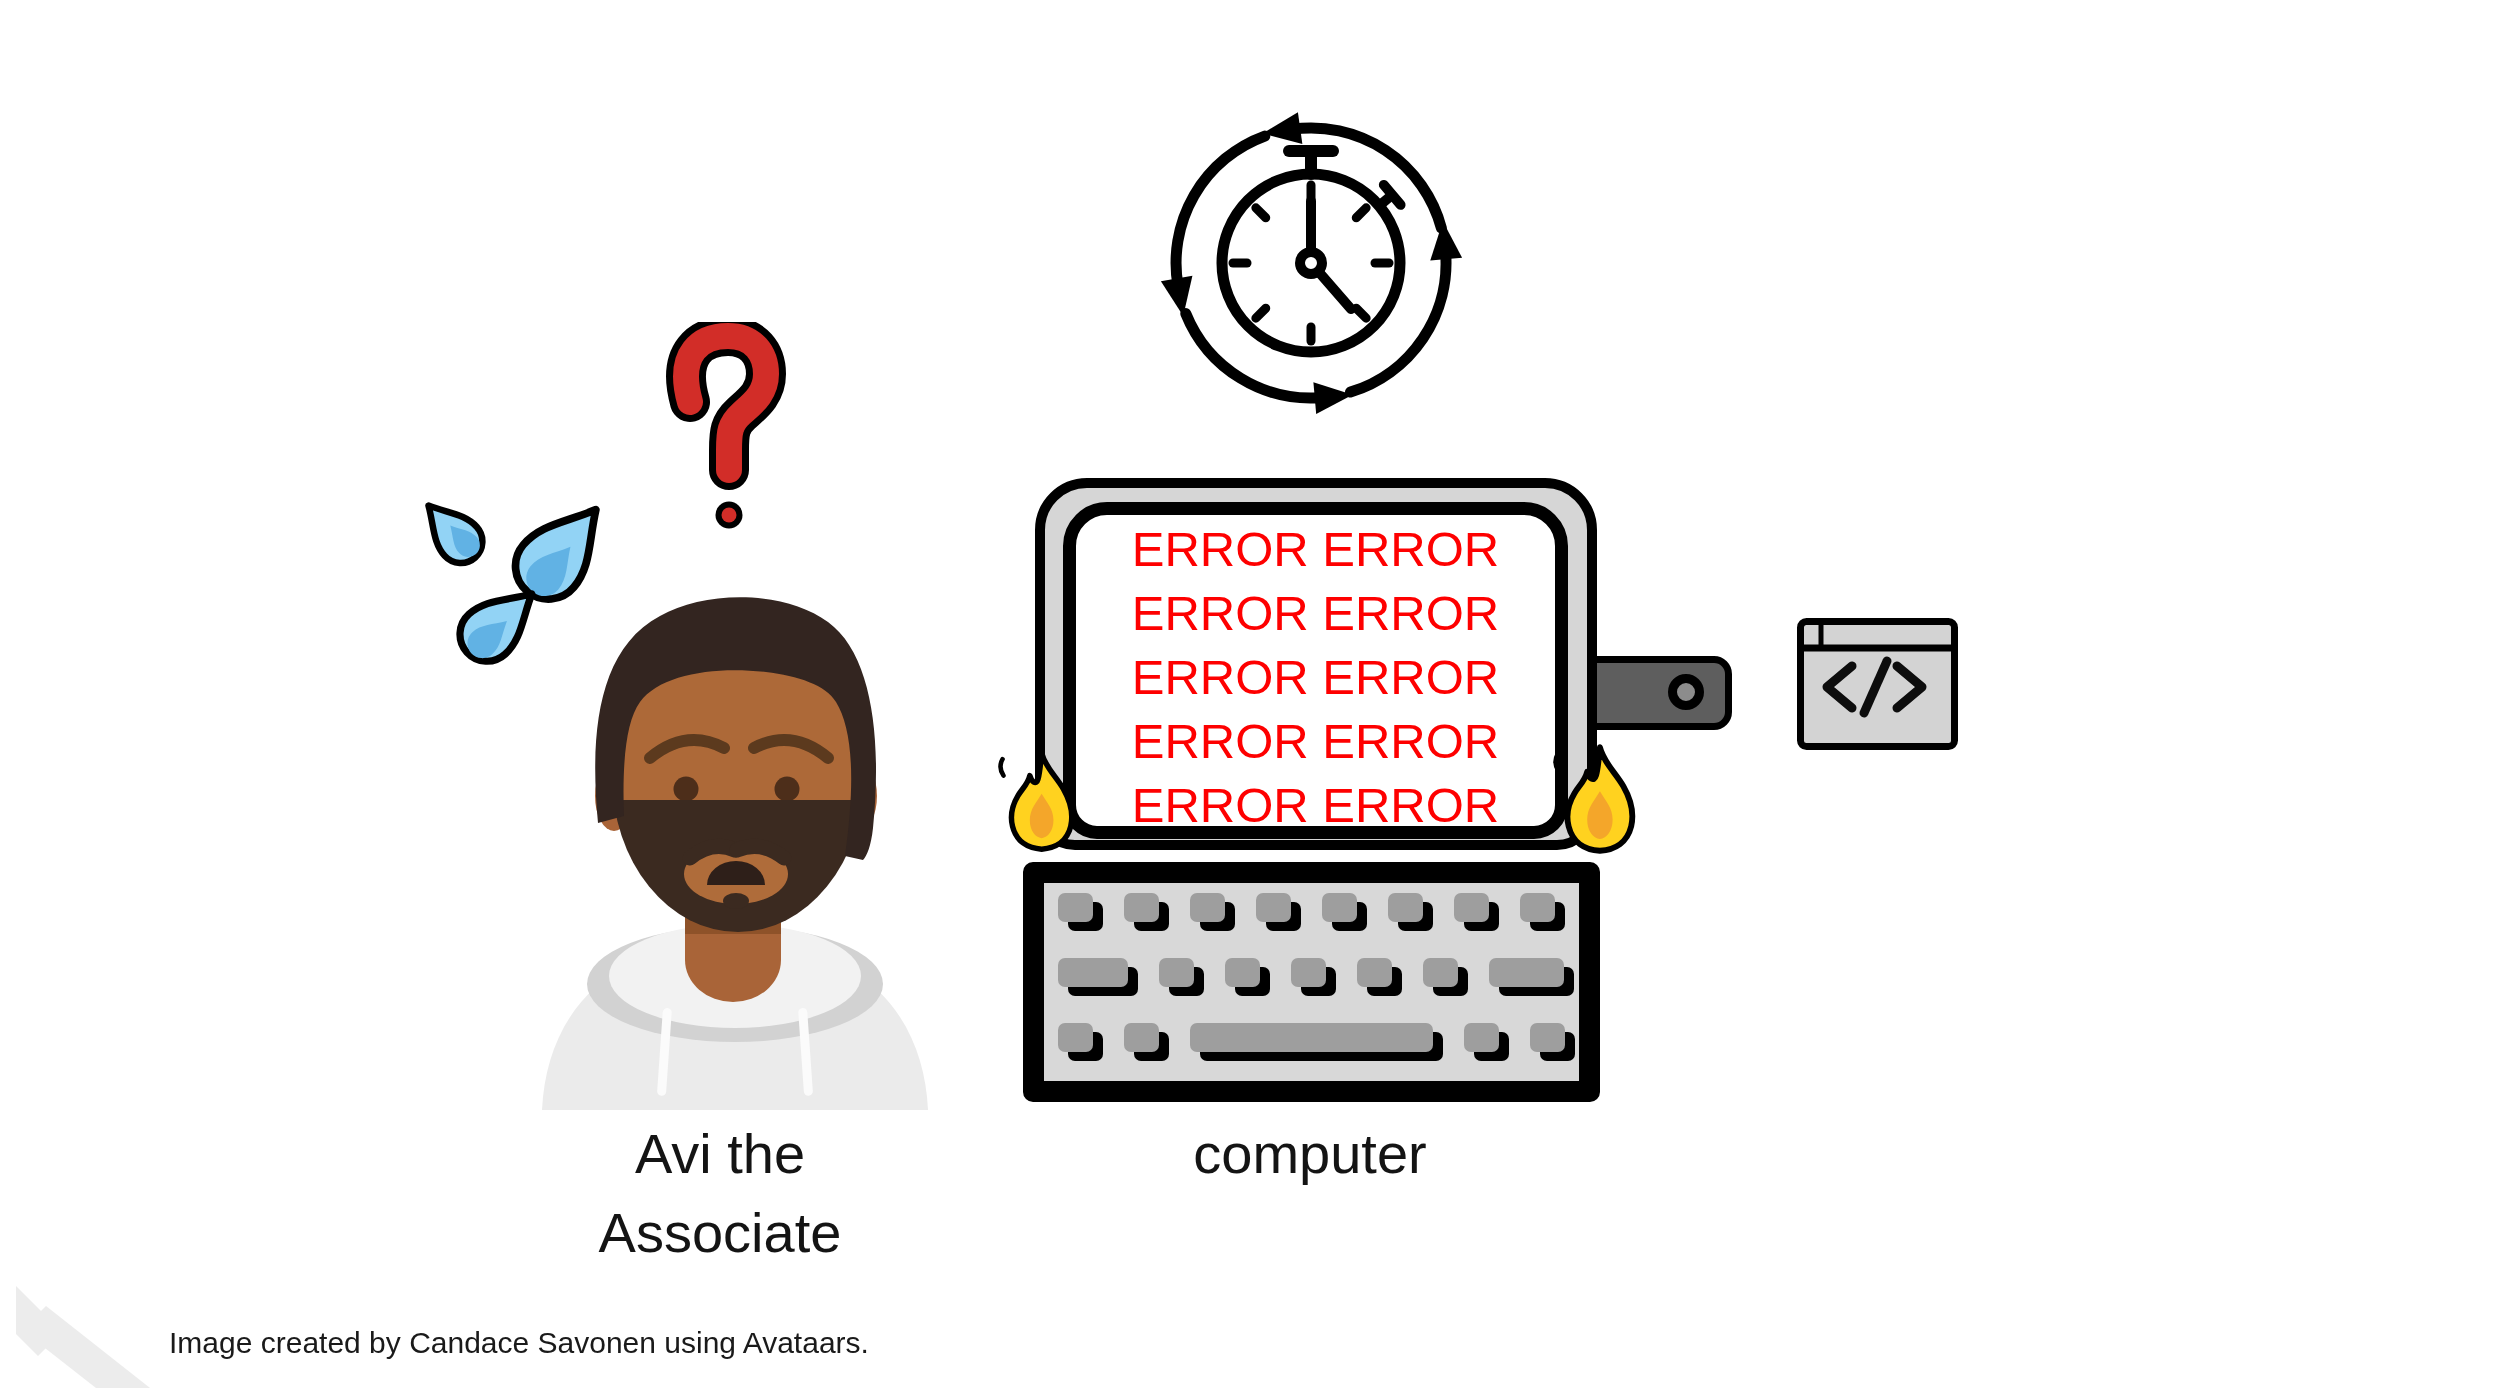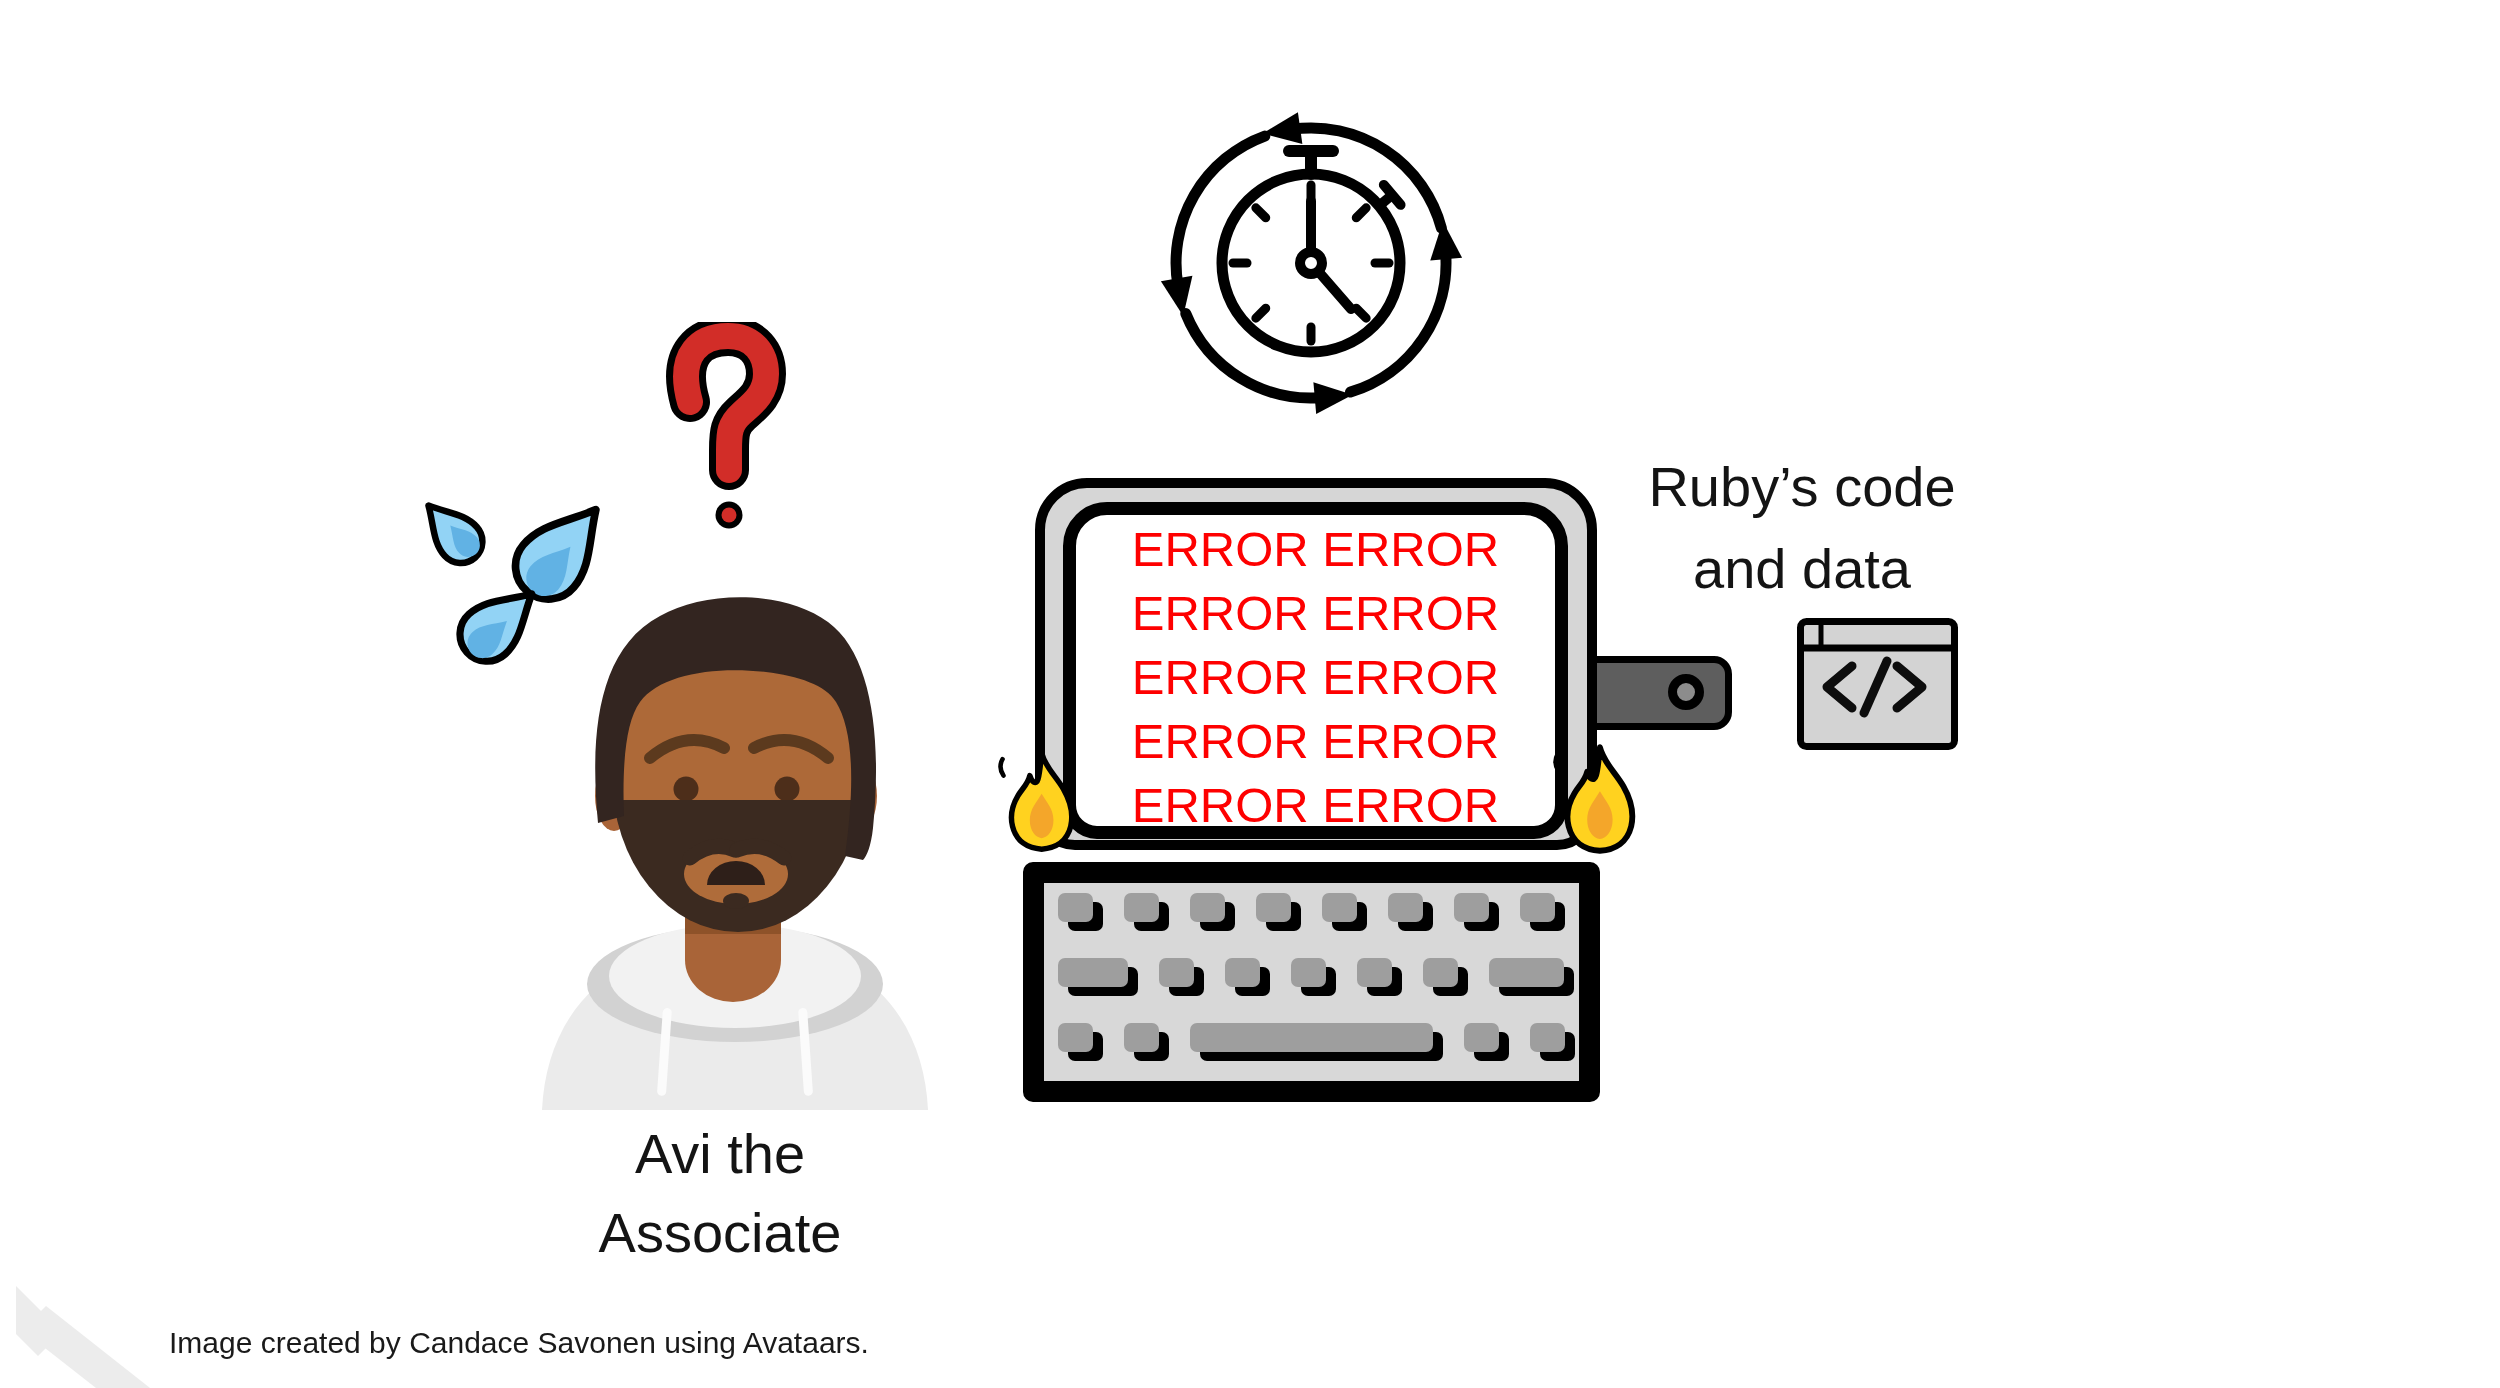--- a/index.html
+++ b/index.html
@@ -241,21 +241,18 @@
       <path d="M 100 48 L 125 69 L 100 90"></path>
       <path d="M 90 43 L 67 95"></path>
     </g>
   </svg>
 
   <div class="big-label" style="left:520px;top:1114px;">
     <div>Avi the</div>
     <div>Associate</div>
   </div>
   <div class="big-label" style="left:1110px;top:1114px;">
+    <div>computer</div>
   </div>
-  <div class="big-label ruby-label" style="left:1602px;top:446px;">
-    <div>Ruby’s code</div>
-    <div>and data</div>
-  </div>
 
   <div class="attribution">Image created by Candace Savonen using Avataars.</div>
 
 </div>
 
 </body></html>

